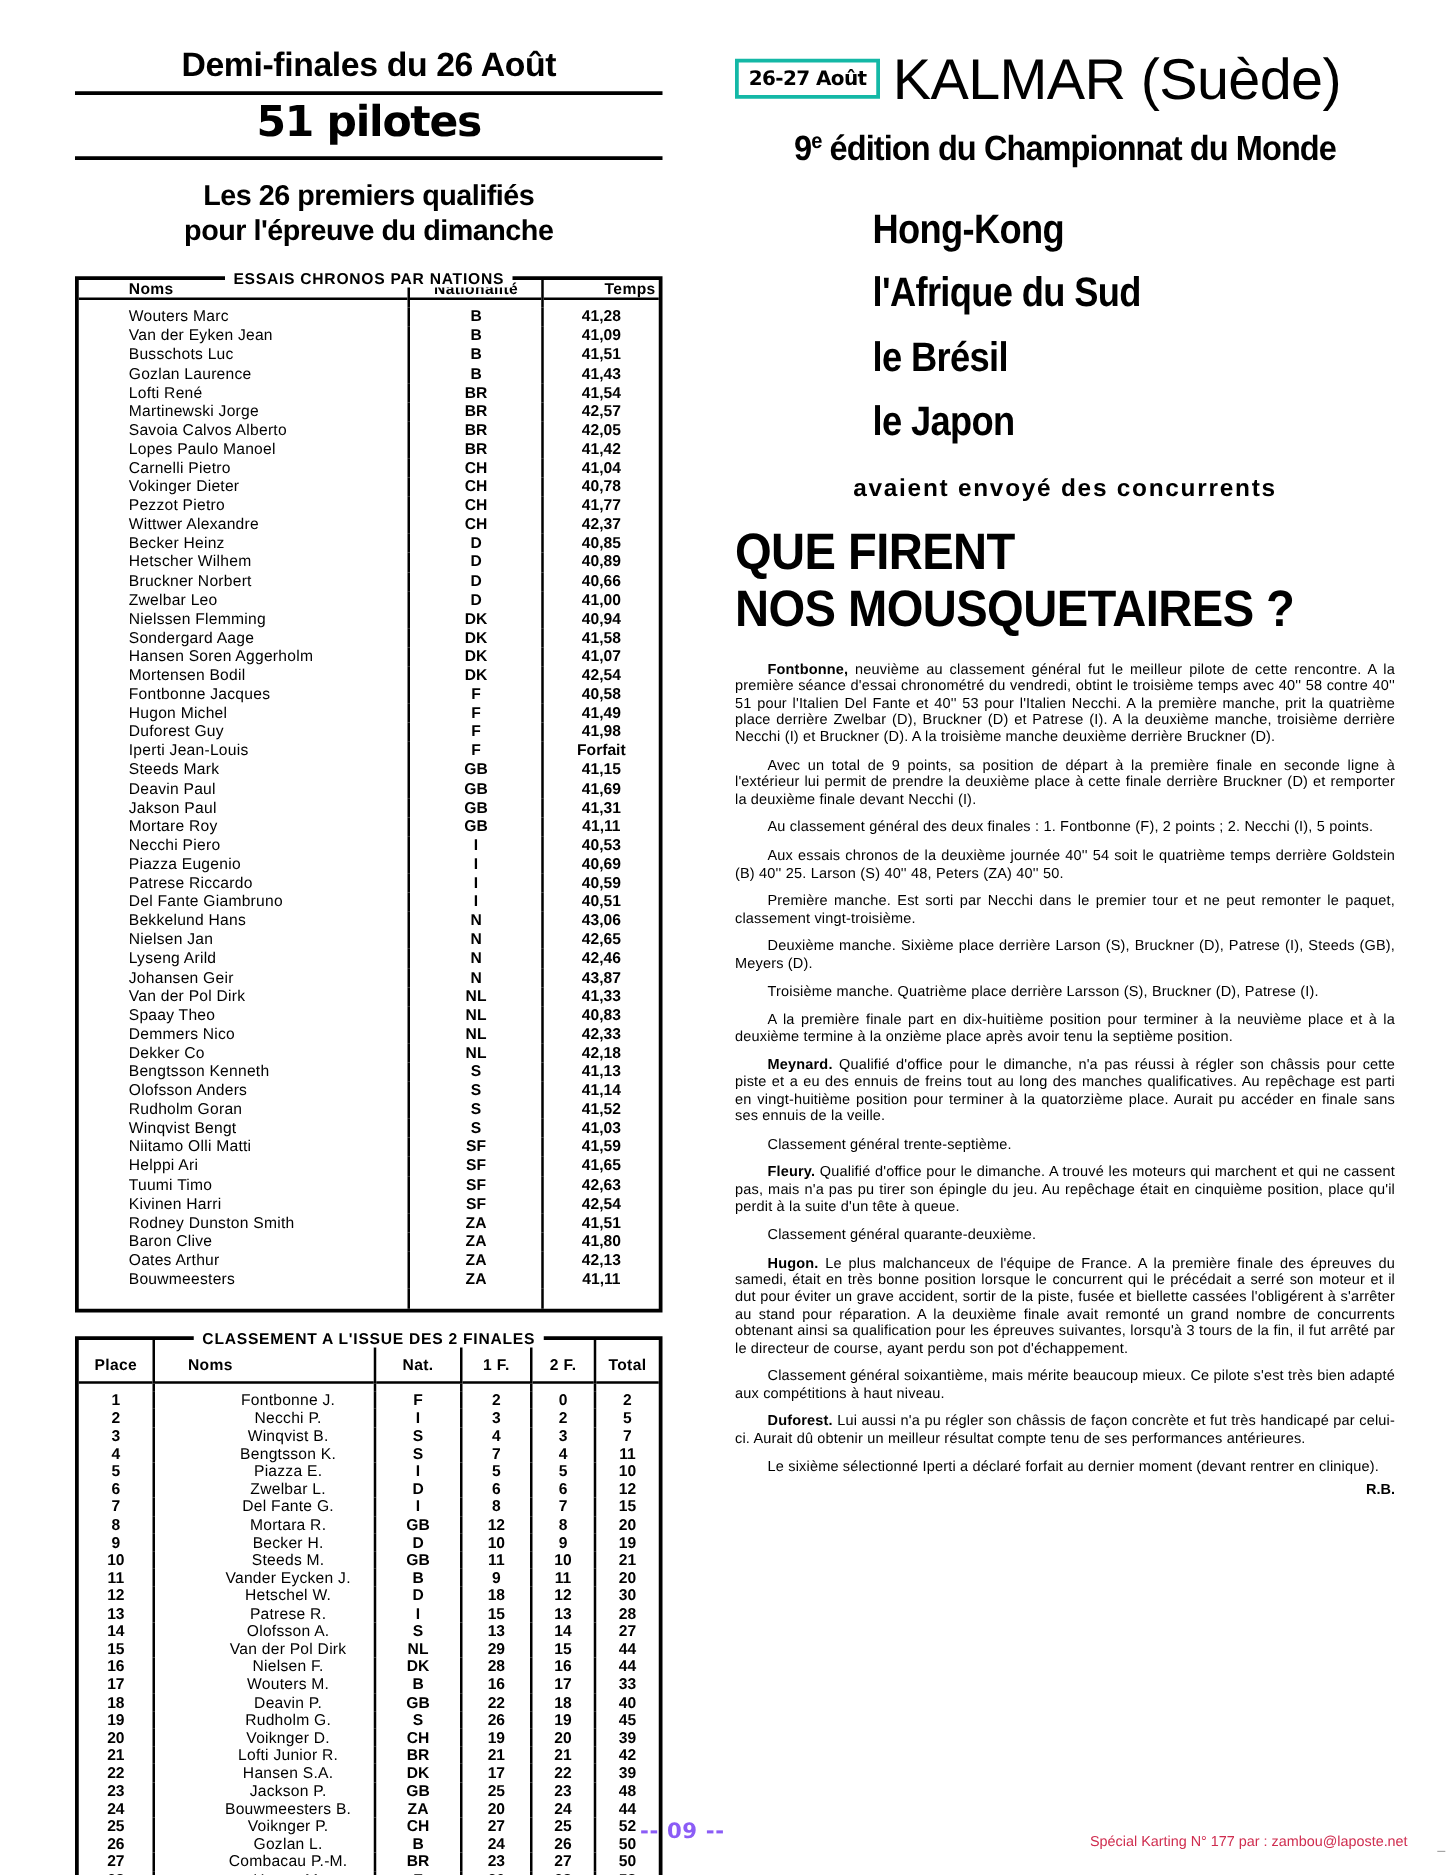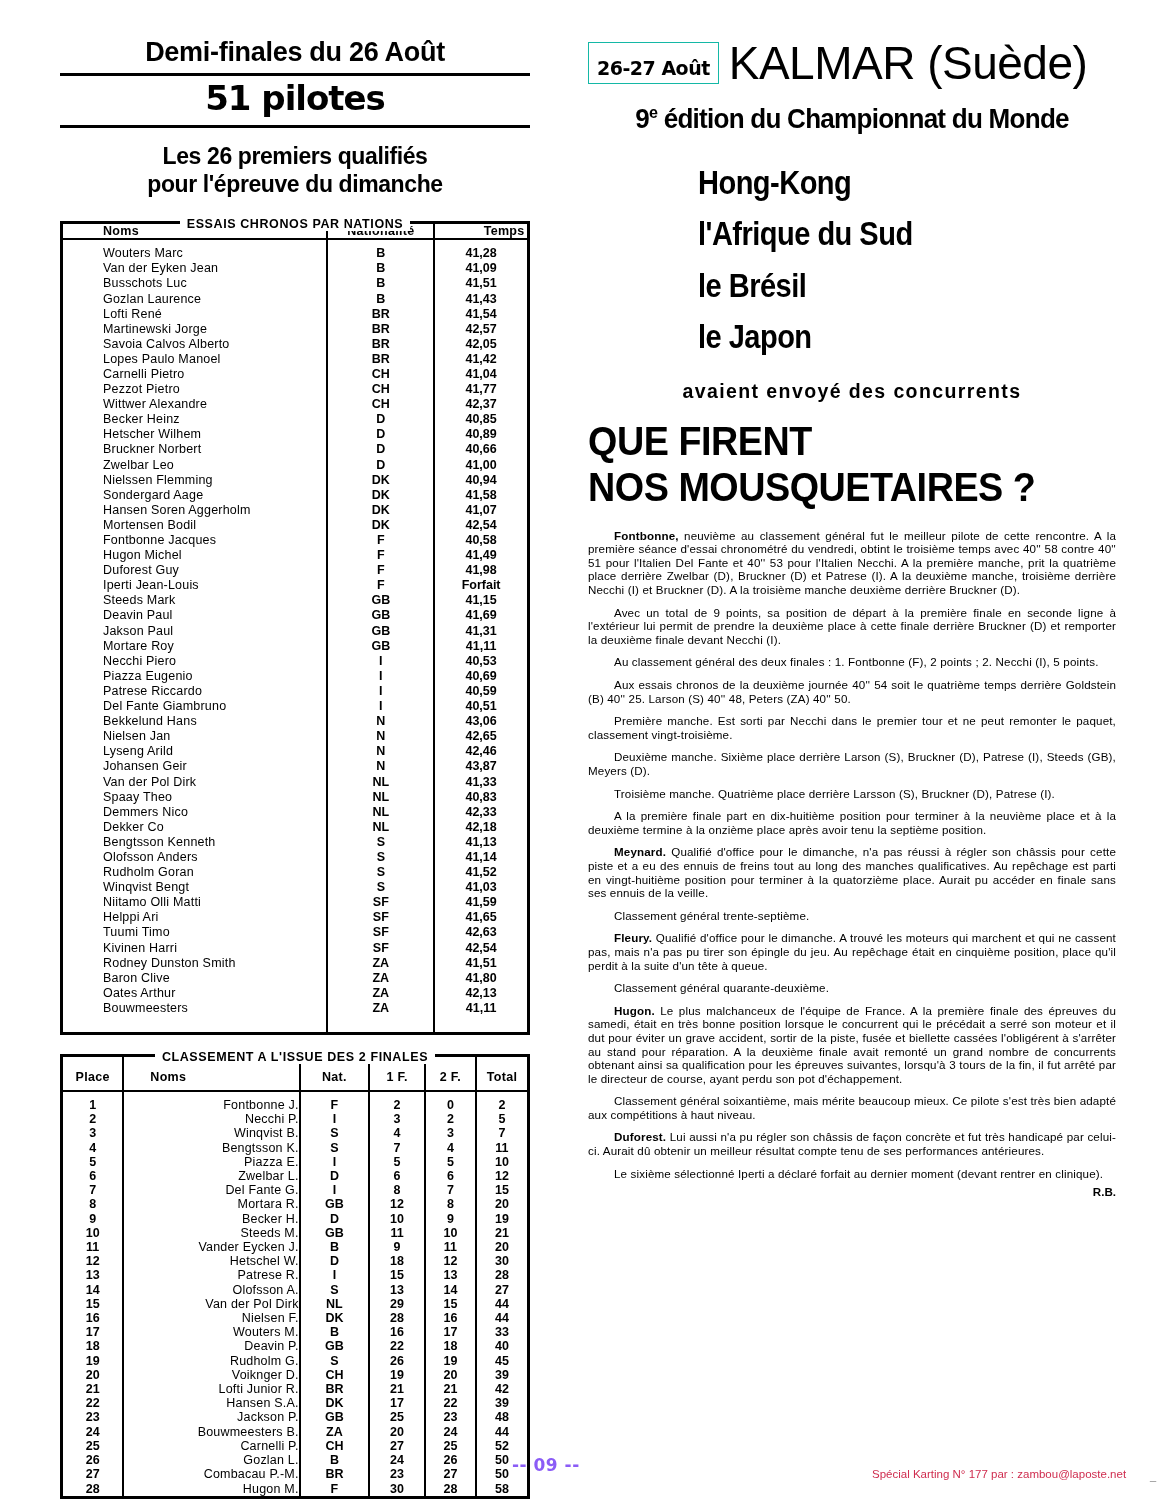--- a/index.html
+++ b/index.html
@@ -60,30 +60,30 @@
 
   
   .tbl-wrap2{position:relative;margin-top:19px;border:3px solid #000;}
   .t2 .hr th{
     font-size:12.5px;font-weight:bold;padding:13px 0 6px 0;
     text-align:center;letter-spacing:0.3px;
   }
   .t2 .hr th.c2-noms{text-align:left;padding-left:26px;}
   .t2 .r td{font-size:12.5px;line-height:14.2px;height:14.2px;font-weight:bold;}
   .t2 .r td.pl{text-align:center;}
-  .t2 .r td.nm{text-align:right;padding-left:38px;font-weight:normal;letter-spacing:0.2px;}
+  .t2 .r td.nm{text-align:center;padding-left:38px;font-weight:normal;letter-spacing:0.2px;}
   .t2 .r td.nt{text-align:center;}
   .t2 .r td.f1,.t2 .r td.f2,.t2 .r td.tt{text-align:center;}
 
   
   .right-col{position:absolute;left:588px;top:40px;width:528px;}
 
   .date-badge{
-    display:inline-block;border:1px solid #14b8a6;
-    padding:14px 8px 4px 8px;font-size:19px;font-weight:bold;
+    display:inline-block;border:3px solid #14b8a6;
+    padding:3px 8px 4px 8px;font-size:16px;font-weight:bold;
     font-family:"DejaVu Sans", sans-serif;letter-spacing:-0.5px;
     vertical-align:middle;
   }
   .kalmar{
     display:inline-block;font-size:46px;font-weight:normal;
     letter-spacing:-0.5px;vertical-align:middle;margin-left:10px;
     line-height:1;
   }
   .edition{
     font-size:28px;font-weight:bold;margin-top:16px;
@@ -214,20 +214,25 @@
             </tr>
             <tr class="r">
               <td class="nm">Lopes Paulo Manoel</td>
               <td class="nt vline">BR</td>
               <td class="tp vline">41,42</td>
             </tr>
             <tr class="r">
               <td class="nm">Carnelli Pietro</td>
               <td class="nt vline">CH</td>
               <td class="tp vline">41,04</td>
+            </tr>
+            <tr class="r">
+              <td class="nm">Vokinger Dieter</td>
+              <td class="nt vline">CH</td>
+              <td class="tp vline">40,78</td>
             </tr>
             <tr class="r">
               <td class="nm">Pezzot Pietro</td>
               <td class="nt vline">CH</td>
               <td class="tp vline">41,77</td>
             </tr>
             <tr class="r">
               <td class="nm">Wittwer Alexandre</td>
               <td class="nt vline">CH</td>
               <td class="tp vline">42,37</td>
@@ -660,21 +665,21 @@
             <tr class="r">
               <td class="pl">24</td>
               <td class="nm vline">Bouwmeesters B.</td>
               <td class="nt vline">ZA</td>
               <td class="f1 vline">20</td>
               <td class="f2 vline">24</td>
               <td class="tt vline">44</td>
             </tr>
             <tr class="r">
               <td class="pl">25</td>
-              <td class="nm vline">Carnelli P.</td>
+              <td class="nm vline">Voiknger P.</td>
               <td class="nt vline">CH</td>
               <td class="f1 vline">27</td>
               <td class="f2 vline">25</td>
               <td class="tt vline">52</td>
             </tr>
             <tr class="r">
               <td class="pl">26</td>
               <td class="nm vline">Gozlan L.</td>
               <td class="nt vline">B</td>
               <td class="f1 vline">24</td>

